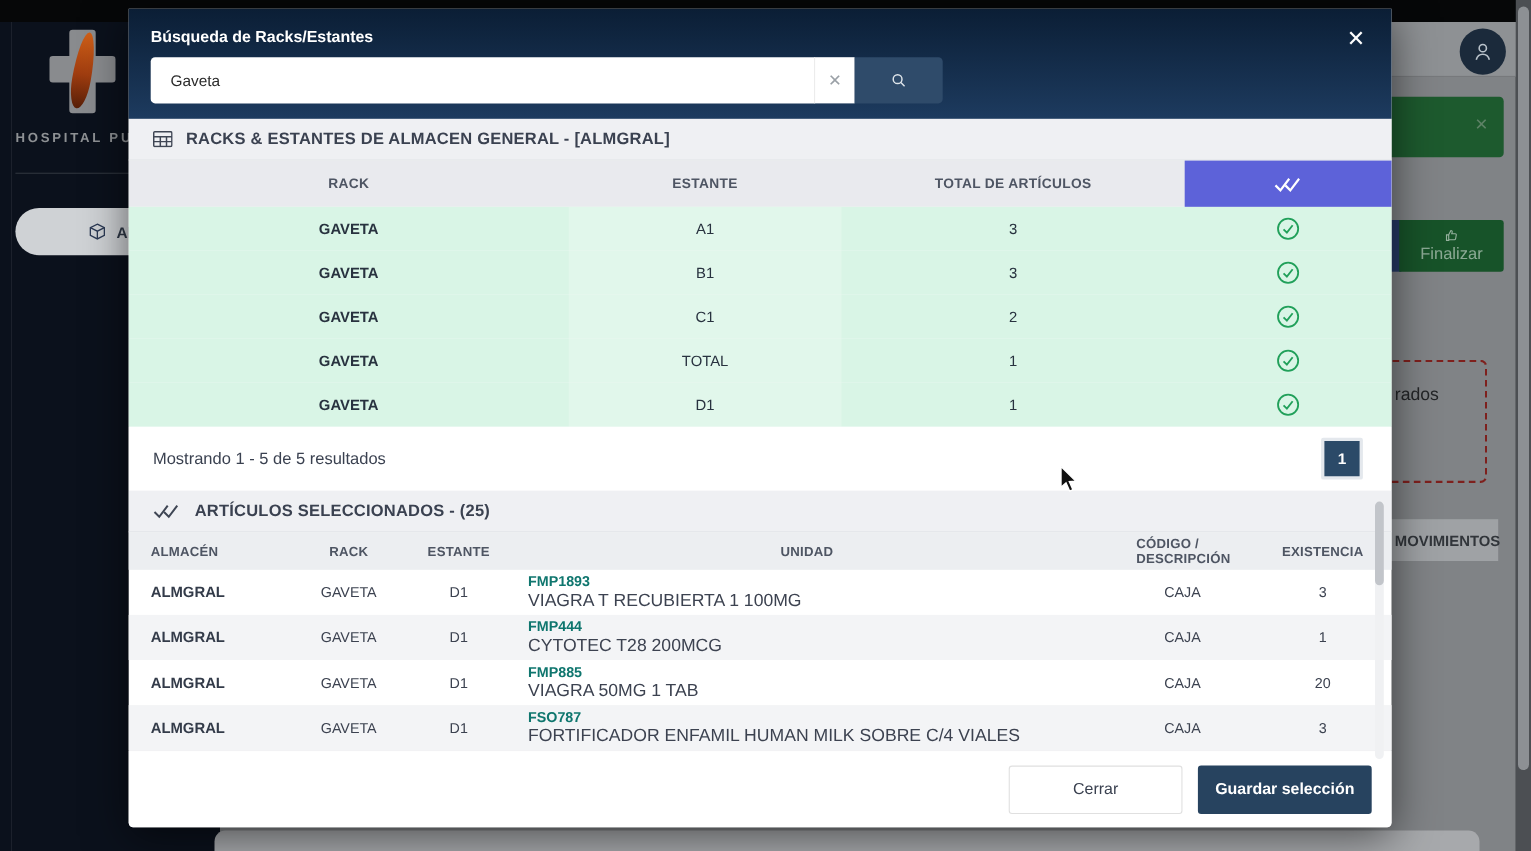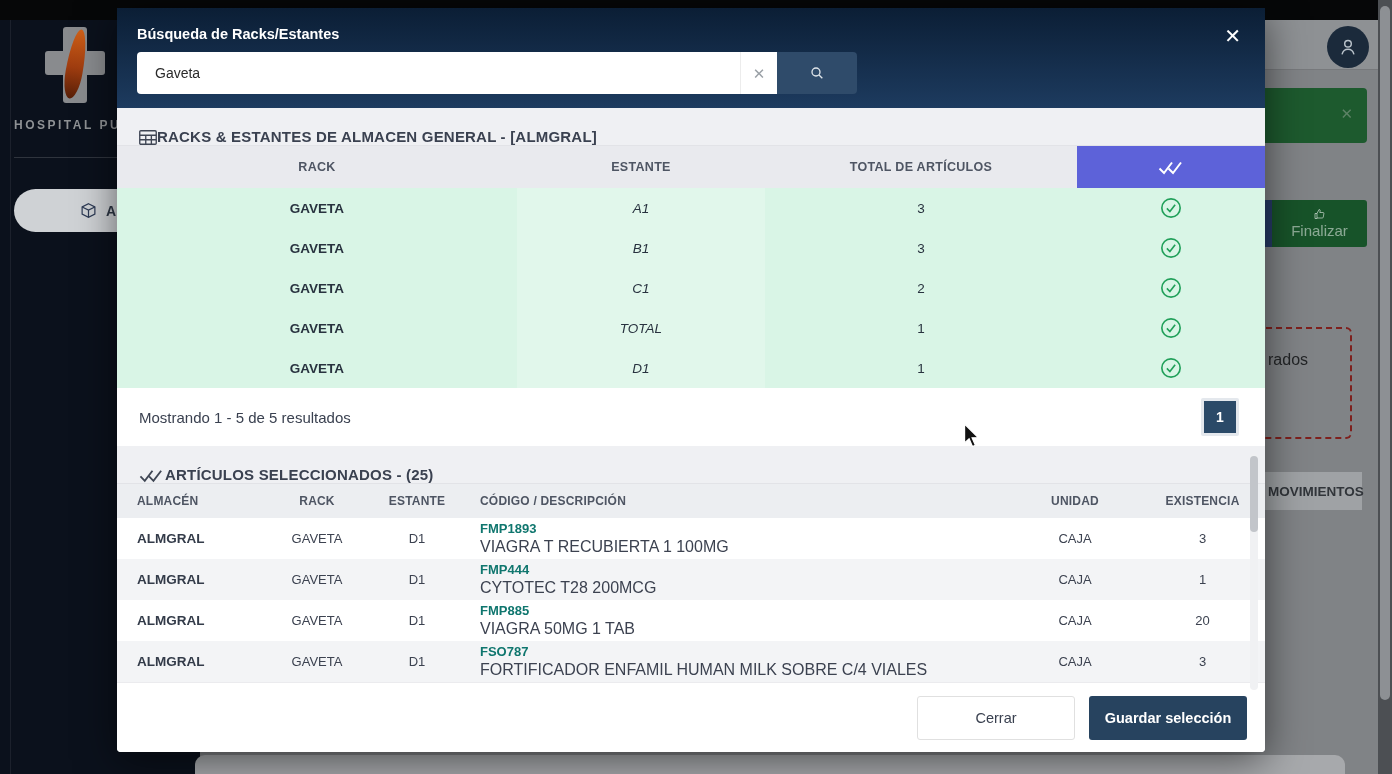--- a/index.html
+++ b/index.html
@@ -58,30 +58,30 @@
                  line-height:1; cursor:default; }
   .search-group { position:absolute; left:20px; top:44px; width:720px; height:42px; display:flex; }
   .search-input { flex:1; border:none; outline:none; background:#ffffff; border-radius:4px 0 0 4px;
                   font-size:14px; color:#2b2b2b; padding:0 0 0 18px; font-family:"Liberation Sans", sans-serif; }
   .clear-btn { width:37px; background:#ffffff; border:none; border-left:1px solid #ececec; color:#9aa0a6;
                font-size:15px; line-height:1; }
   .search-btn { width:80px; background:#2f4b6a; border:none; border-radius:0 4px 4px 0;
                 display:flex; align-items:center; justify-content:center; }
 
   .section-header { height:38px; background:#eff0f3; border-bottom:1px solid #e2e3e7; display:flex;
-                    align-items:flex-end; padding-left:22px; }
+                    align-items:center; gap:12px; padding-left:22px; }
   .section-header .title { font-size:15px; font-weight:bold; color:#3a4150; letter-spacing:.2px; }
 
   .t1-head { display:grid; grid-template-columns:400px 248px 312px 188px; height:42px; background:#e9eaee; }
   .t1-head .hc { display:flex; align-items:center; justify-content:center; font-size:12.5px; font-weight:600;
                  color:#4e5563; letter-spacing:.3px; }
   .t1-head .hc.check-col { background:#5d62d9; }
   .t1-row { display:grid; grid-template-columns:400px 248px 312px 188px; height:40px; background:#d9f5e6; }
   .t1-row > div { display:flex; align-items:center; justify-content:center; font-size:13.5px; color:#28323f; }
-  .t1-row > div:nth-child(2) { background:rgba(255,255,255,.22);font-style:italic; }
+  .t1-row > div:nth-child(2) { background:rgba(255,255,255,.22); }
   .t1-row .rack { font-weight:bold; }
 
   .results-bar { height:58px; display:flex; align-items:center; justify-content:space-between;
                  padding:0 26px 0 22px; background:#ffffff; }
   .results-text { font-size:15px; color:#3a4150; }
   .page-btn { width:38px; height:38px; background:#2b4a68; color:#ffffff; font-size:14px; font-weight:bold;
               border:3px solid #e4e8ed; border-radius:2px; display:flex; align-items:center; justify-content:center; }
 
   .t2-head { display:grid; grid-template-columns:140px 120px 80px 553px 130px 125px; height:34px; background:#eceef1; }
   .t2-head .hc { display:flex; align-items:center; font-size:12px; font-weight:600; color:#4e5563; letter-spacing:.2px; }
@@ -272,22 +272,22 @@
       <path d="M1.5 8.5 6 13 14 2.5"></path>
         <path d="M10.5 8.5 15 13 23 2.5"></path>
     </svg>
     <span class="title">ARTÍCULOS SELECCIONADOS - (25)</span>
   </div>
 
   <div class="t2-head">
     <div class="hc left">ALMACÉN</div>
     <div class="hc center">RACK</div>
     <div class="hc center">ESTANTE</div>
+    <div class="hc center">UNIDAD</div>
     <div class="hc left-pad">CÓDIGO / DESCRIPCIÓN</div>
-    <div class="hc center">UNIDAD</div>
     <div class="hc center">EXISTENCIA</div>
   </div>
 
   <div class="t2-row">
     <div class="c-almacen">ALMGRAL</div>
     <div class="c-center">GAVETA</div>
     <div class="c-center">D1</div>
     <div class="c-codigo">
       <span class="code">FMP1893</span>
       <span class="desc">VIAGRA T RECUBIERTA 1 100MG</span>

